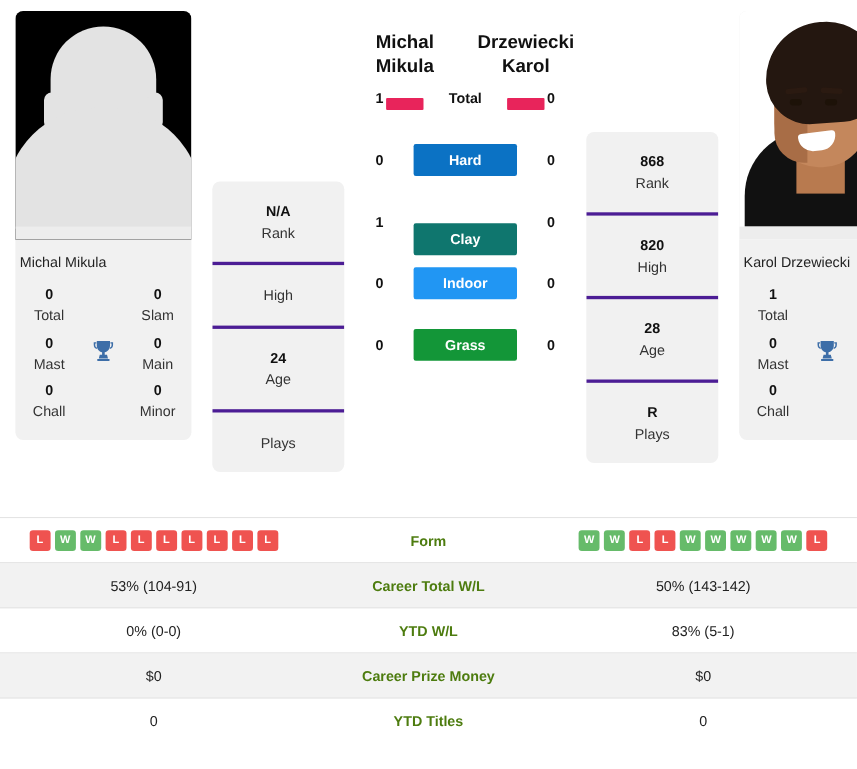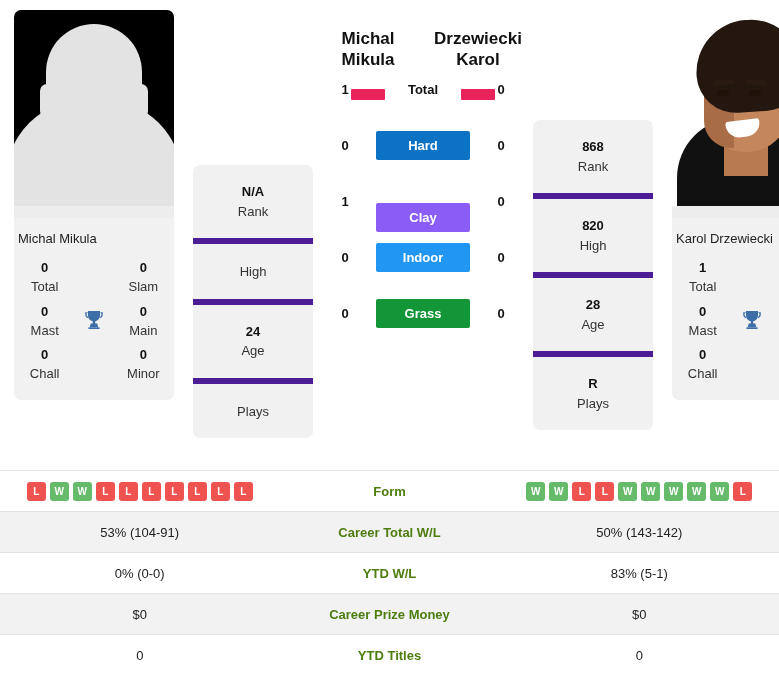--- a/index.html
+++ b/index.html
@@ -171,21 +171,21 @@
     width: 120px;
     background: #f1f1f1;
     border-radius: 7px;
     overflow: hidden;
   }
   .info-card.left-info { margin: 155px 0 0 19px; }
   .info-card.right-info { margin: 110px 19px 0 0; }
   .info-row {
     padding: 17px 4px;
     text-align: center;
-    border-bottom: 6px solid #4c1d95;
+    border-bottom: 3px solid #4c1d95;
   }
   .info-row:last-child { border-bottom: none; }
   .info-val {
     font-size: 13px;
     font-weight: bold;
     color: #111;
     line-height: 1.5;
     min-height: 1px;
   }
   .info-lbl {
@@ -393,21 +393,21 @@
           <div class="surface-pill total">Total</div>
           <div class="h2h-score">0</div>
         </div>
         <div class="h2h-row">
           <div class="h2h-score">0</div>
           <div class="surface-pill" style="background: rgb(11, 114, 196);">Hard</div>
           <div class="h2h-score">0</div>
         </div>
         <div class="h2h-row">
           <div class="h2h-score">1</div>
-          <div class="surface-pill" style="background: #8b5cf6; margin-top: 32px;">Clay</div>
+          <div class="surface-pill" style="background: #0f766e; margin-top: 32px;">Clay</div>
           <div class="h2h-score">0</div>
         </div>
         <div class="h2h-row">
           <div class="h2h-score">0</div>
           <div class="surface-pill" style="background: rgb(33, 150, 243);">Indoor</div>
           <div class="h2h-score">0</div>
         </div>
         <div class="h2h-row">
           <div class="h2h-score">0</div>
           <div class="surface-pill" style="background: rgb(19, 150, 56);">Grass</div>

